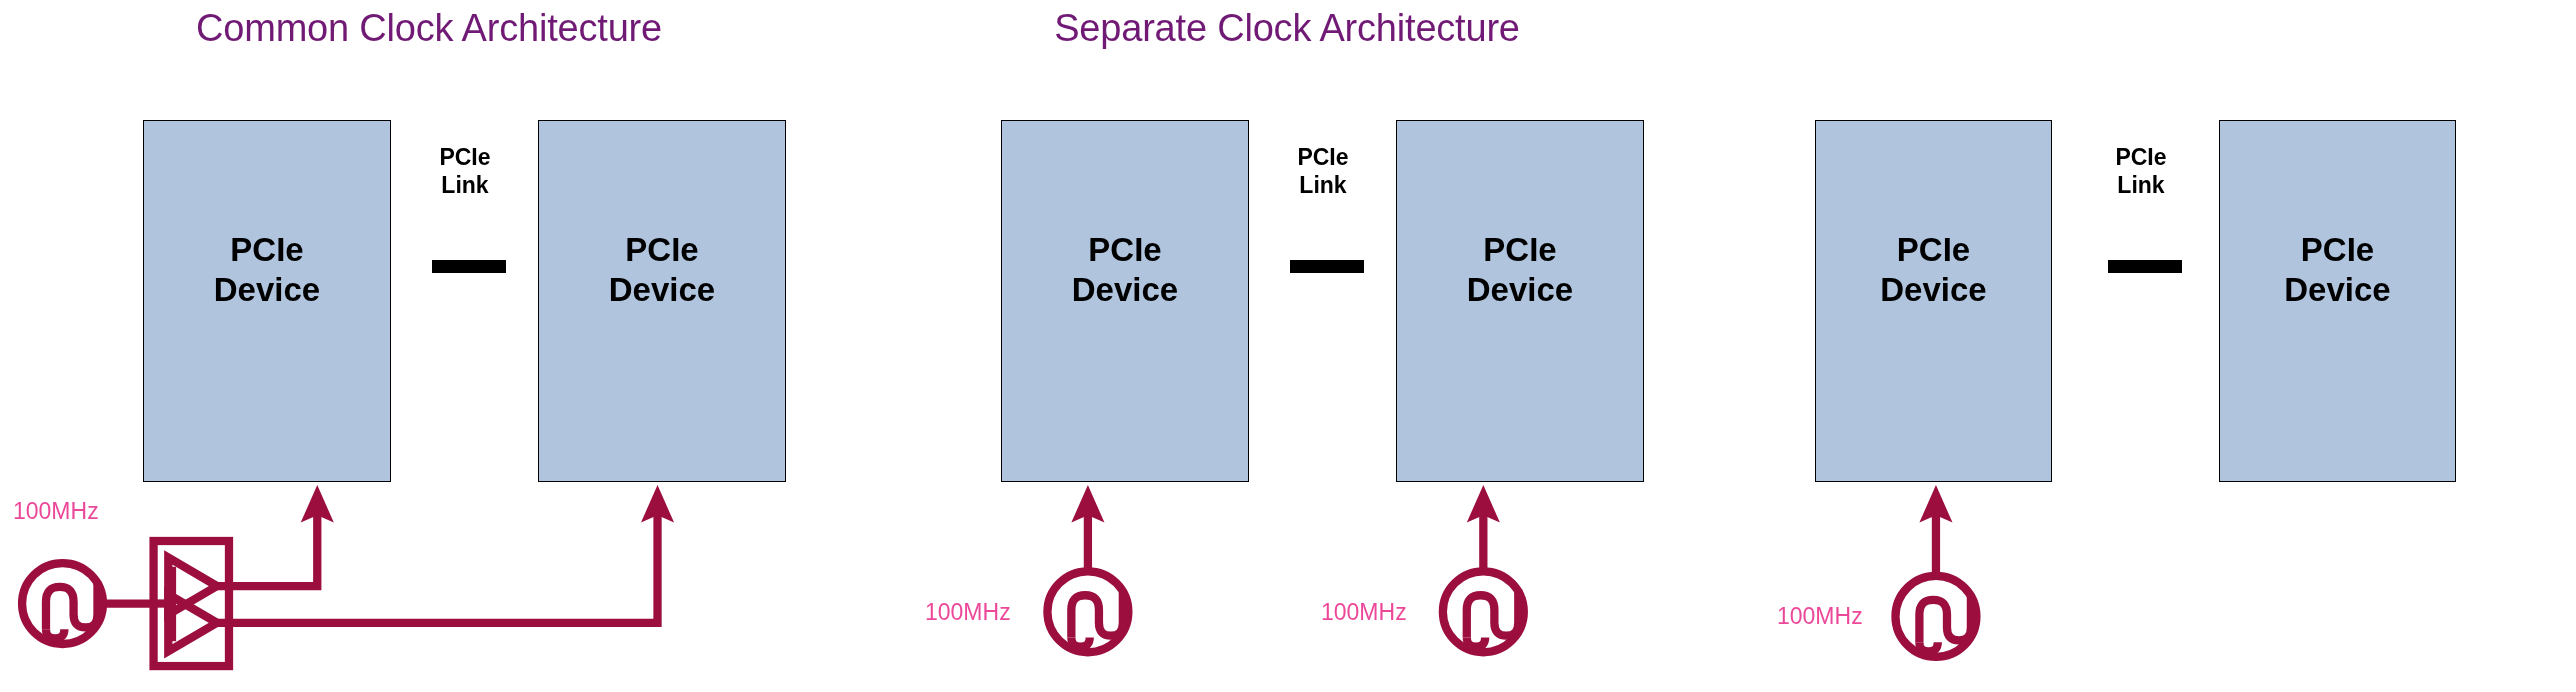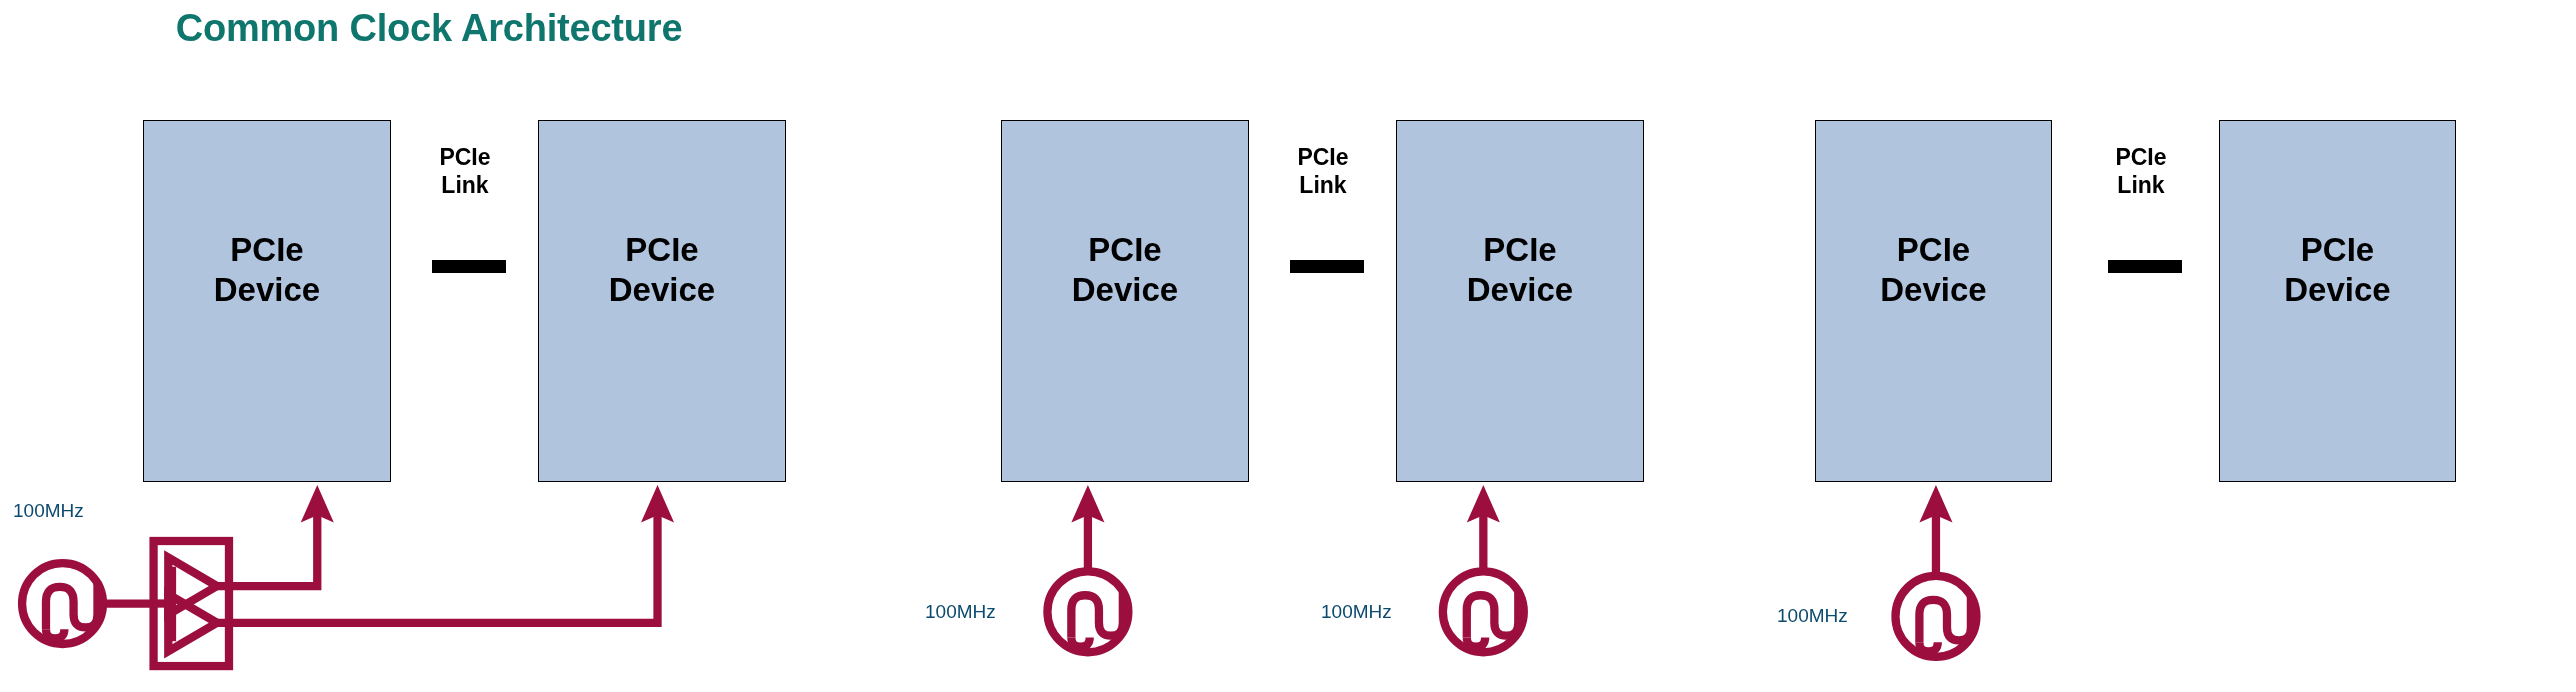--- a/index.html
+++ b/index.html
@@ -27,24 +27,24 @@
   #panel-2 { left: 858px; }
   #panel-3 { left: 1718px; }
 
   .panel-title {
     position: absolute;
     top: 5.5px;
     left: 0;
     width: 858px;
     text-align: center;
     font-family: "Liberation Sans", sans-serif;
-    font-weight: bold;
+    font-weight: normal;
     font-size: 38px;
     letter-spacing: -0.2px;
-    color: #0f766e;
+    color: #701a75;
     white-space: nowrap;
     line-height: 44px;
   }
 
   .device-box {
     position: absolute;
     background: #b0c4de;
     border: 1.8px solid #000000;
     box-sizing: border-box;
   }
@@ -73,23 +73,23 @@
   }
   .link-bar {
     position: absolute;
     background: #000000;
   }
 
   .clk-label {
     position: absolute;
     font-family: "Liberation Sans", sans-serif;
     font-weight: normal;
-    font-size: 19px;
+    font-size: 23px;
     line-height: 26px;
-    color: #0c4a6e;
+    color: #ec4899;
     white-space: nowrap;
   }
 
   .svg-layer {
     position: absolute;
     top: 0;
     left: 0;
     width: 858px;
     height: 693px;
     overflow: visible;
@@ -144,20 +144,21 @@
       <path d="M345 527 L327 568 L345 560 L363 568 Z" fill="#9b0e3e"></path>
       <path d="M715 527 L697 568 L715 560 L733 568 Z" fill="#9b0e3e"></path>
 
       <path d="M50 684 L50 654 Q50 638 65 638 Q80 638 80 654 L80 668 Q80 682 93 682 Q106 682 106 668 L106 632" fill="none" stroke="#9b0e3e" stroke-width="9" stroke-linecap="butt" stroke-linejoin="round"></path>
       <path d="M50 684 Q50 694 60 694 Q70 694 70 684" fill="none" stroke="#9b0e3e" stroke-width="9"></path>
     </svg>
   </div>
 
   <div class="panel" id="panel-2">
 
+    <div class="panel-title">Separate Clock Architecture</div>
 
     <div class="device-box" style="left:143px; top:120px; width:248px; height:362px;">
       <div class="device-label" style="top:109px;">PCIe
 Device</div>
     </div>
 
     <div class="device-box" style="left:538px; top:120px; width:248px; height:362px;">
       <div class="device-label" style="top:109px;">PCIe
 Device</div>
     </div>

